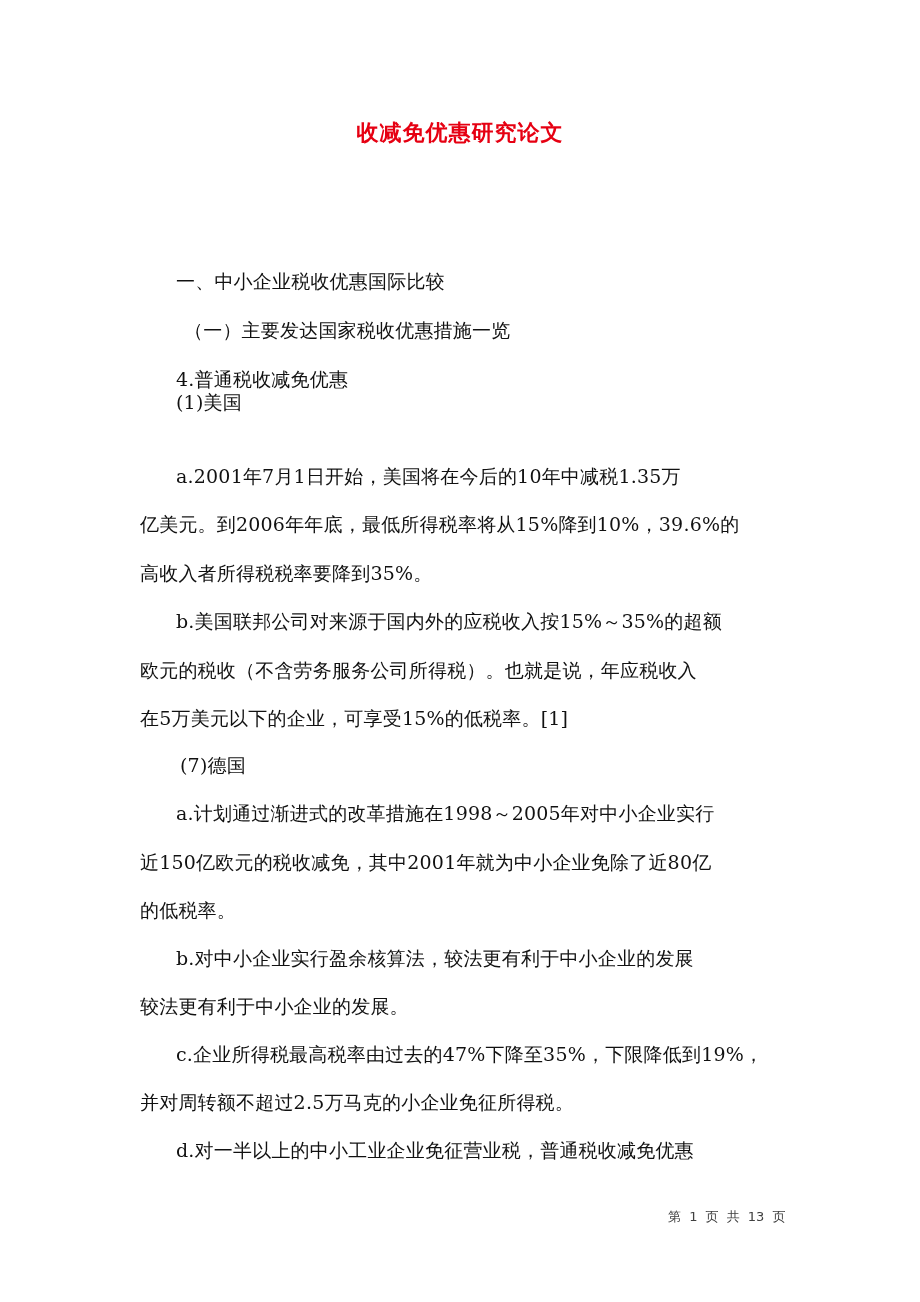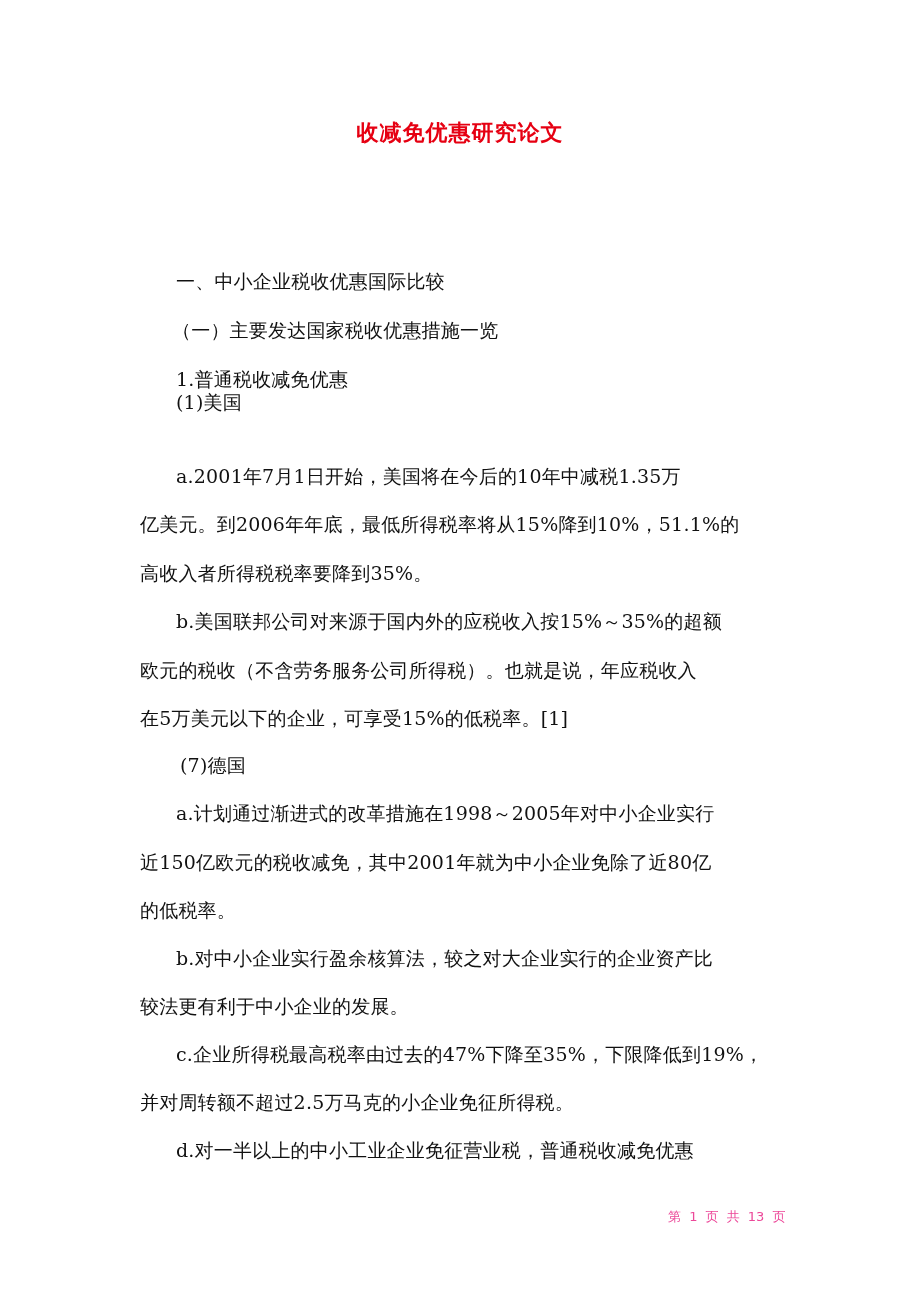--- a/index.html
+++ b/index.html
@@ -3,49 +3,49 @@
   <meta charset="utf-8">
   <style>
     html, body { margin: 0; padding: 0; background: #ffffff; }
     body { width: 920px; height: 1302px; position: relative; overflow: hidden;
            font-family: "DejaVu Serif", "Liberation Serif", serif; color: #111; }
     .title { position: absolute; top: 118px; left: 0; width: 920px; text-align: center;
              font-size: 22px; font-weight: bold; color: #e60012; letter-spacing: 1px; }
     .line { position: absolute; left: 140px; font-size: 19px; white-space: nowrap;
             letter-spacing: 0.2px; line-height: 24px; }
     .ind { left: 176px; text-align: center; }
-    .footer { position: absolute; top: 1208px; left: 668px; font-size: 13px; color: #ec4899;
+    .footer { position: absolute; top: 1208px; left: 668px; font-size: 13px; color: #404040;
               font-family: "DejaVu Sans", sans-serif; word-spacing: 4px; }
   </style>
 </head>
 <body>
 
 <div>
   <div class="title">收减免优惠研究论文</div>
 
   <div class="line ind" style="top:269px">一、中小企业税收优惠国际比较</div>
-  <div class="line ind" style="top:318px; left:172px">（一）主要发达国家税收优惠措施一览</div>
-  <div class="line ind" style="top:367px">1.普通税收减免优惠</div>
+  <div class="line ind" style="top:318px; left:184px">（一）主要发达国家税收优惠措施一览</div>
+  <div class="line ind" style="top:367px">4.普通税收减免优惠</div>
   <div class="line ind" style="top:390px">(1)美国</div>
 
   <div class="line ind" style="top:464px">a.2001年7月1日开始，美国将在今后的10年中减税1.35万</div>
-  <div class="line" style="top:512px">亿美元。到2006年年底，最低所得税率将从15%降到10%，51.1%的</div>
+  <div class="line" style="top:512px">亿美元。到2006年年底，最低所得税率将从15%降到10%，39.6%的</div>
   <div class="line" style="top:561px">高收入者所得税税率要降到35%。</div>
 
   <div class="line ind" style="top:609px">b.美国联邦公司对来源于国内外的应税收入按15%～35%的超额</div>
   <div class="line" style="top:658px">欧元的税收（不含劳务服务公司所得税）。也就是说，年应税收入</div>
   <div class="line" style="top:706px">在5万美元以下的企业，可享受15%的低税率。[1]</div>
 
   <div class="line ind" style="top:753px; left:180px">(7)德国</div>
 
   <div class="line ind" style="top:801px">a.计划通过渐进式的改革措施在1998～2005年对中小企业实行</div>
   <div class="line" style="top:850px">近150亿欧元的税收减免，其中2001年就为中小企业免除了近80亿</div>
   <div class="line" style="top:898px">的低税率。</div>
 
-  <div class="line ind" style="top:946px">b.对中小企业实行盈余核算法，较之对大企业实行的企业资产比</div>
+  <div class="line ind" style="top:946px">b.对中小企业实行盈余核算法，较法更有利于中小企业的发展</div>
   <div class="line" style="top:994px">较法更有利于中小企业的发展。</div>
 
   <div class="line ind" style="top:1042px">c.企业所得税最高税率由过去的47%下降至35%，下限降低到19%，</div>
   <div class="line" style="top:1090px">并对周转额不超过2.5万马克的小企业免征所得税。</div>
 
   <div class="line ind" style="top:1138px">d.对一半以上的中小工业企业免征营业税，普通税收减免优惠</div>
 
   <div class="footer">第 1 页 共 13 页</div>
 </div>
 

